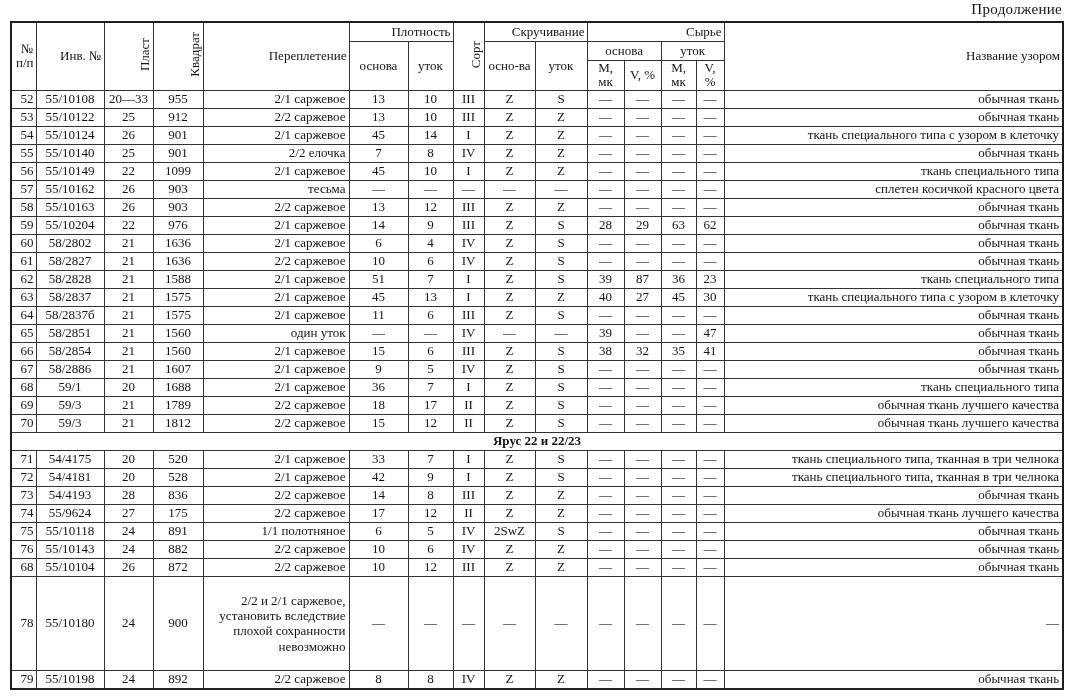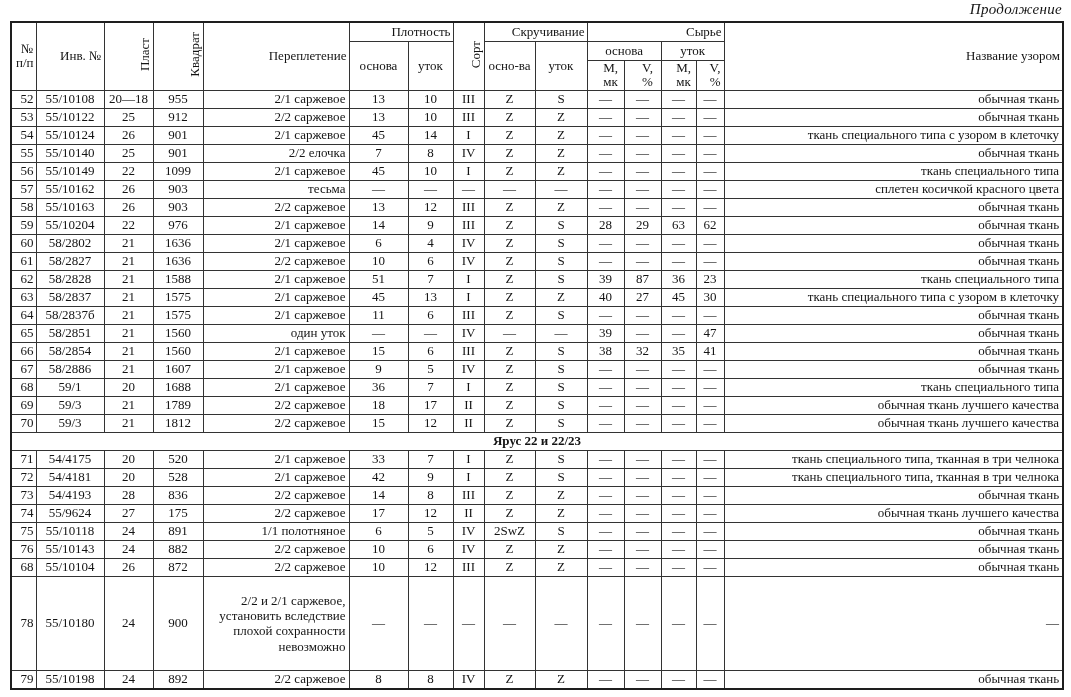--- a/index.html
+++ b/index.html
@@ -12,21 +12,20 @@
     height: 697px;
     position: relative;
     font-family: "Liberation Serif", serif;
     color: #141414;
     overflow: hidden;
   }
   .continuation {
     position: absolute;
     top: 1px;
     right: 9px;
-    font-style: italic;
     font-size: 15px;
     letter-spacing: 0.3px;
   }
   table.main {
     position: absolute;
     left: 10px;
     top: 21px;
     width: 1052px;
     border-collapse: collapse;
     table-layout: fixed;
@@ -38,21 +37,21 @@
     font-size: 13px;
     padding: 0 3px;
     text-align: center;
     vertical-align: middle;
     overflow: hidden;
     line-height: 1.1;
   }
   thead th { padding: 0 2px; }
   tr.h1 th { height: 18px; text-align: right; }
   tr.h2 th { height: 18px; }
-  tr.h3 th { height: 23px; padding-left: 12px; }
+  tr.h3 th { height: 23px; }
   .rot {
     writing-mode: vertical-rl;
     transform: rotate(180deg);
     display: inline-block;
     white-space: nowrap;
     line-height: 1;
     padding: 2px 0;
   }
   tbody td { height: 17px; }
   tbody tr.section-row td {
@@ -126,21 +125,21 @@
       <th>М, мк</th>
       <th>V, %</th>
       <th>М, мк</th>
       <th>V, %</th>
     </tr>
   </thead>
   <tbody>
       <tr>
         <td class="ar">52</td>
         <td>55/10108</td>
-        <td>20—18</td>
+        <td>20—33</td>
         <td>955</td>
         <td class="al">2/1 саржевое</td>
         <td>13</td>
         <td>10</td>
         <td>III</td>
         <td>Z</td>
         <td>S</td>
         <td>—</td>
         <td>—</td>
         <td>—</td>

